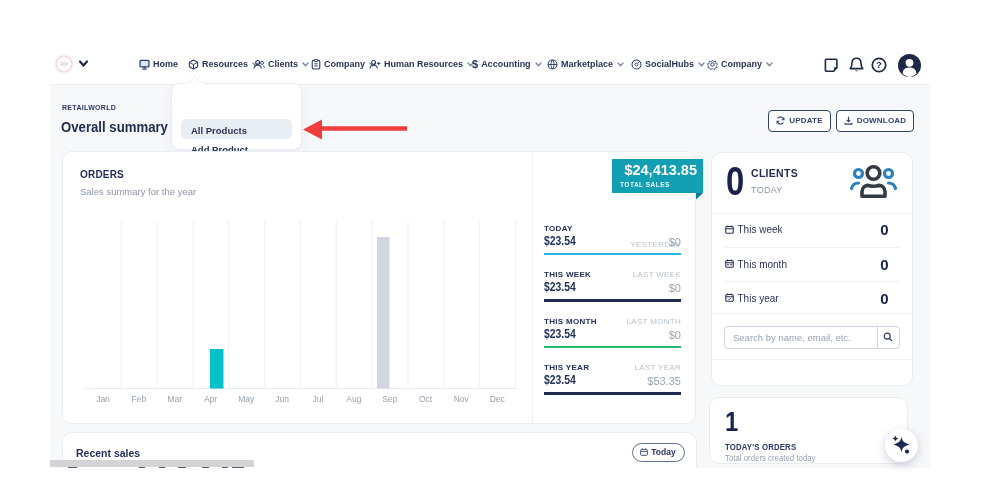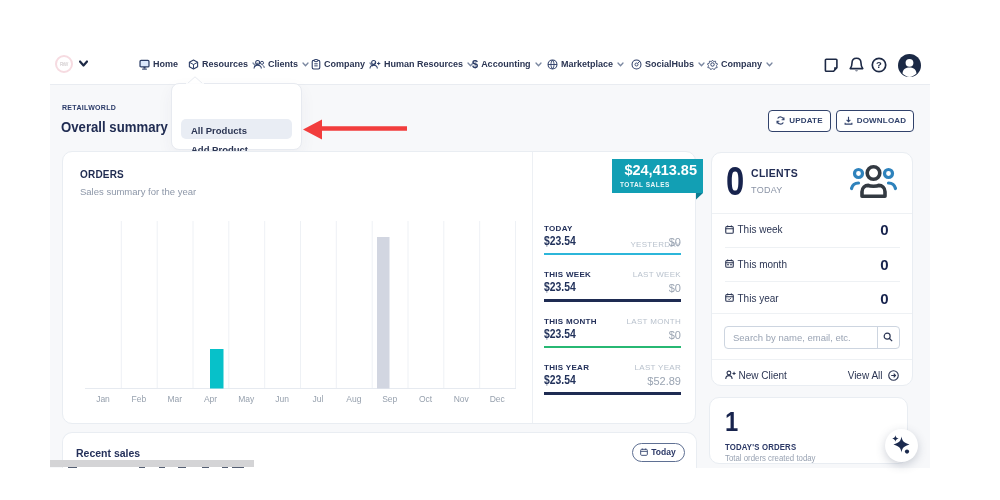--- a/index.html
+++ b/index.html
@@ -226,21 +226,21 @@
       <span style="position:absolute; left:0; top:0; font-size:8px; font-weight:bold; color:#23305a; letter-spacing:0.3px;">THIS MONTH</span>
       <span style="position:absolute; right:0; top:0; font-size:8px; color:#b9c2cd; letter-spacing:0.3px;">LAST MONTH</span>
       <span style="position:absolute; left:0; top:9px; font-size:13px; font-weight:bold; color:#22325b; transform:scaleX(0.8); transform-origin:0 0; display:inline-block;">$23.54</span>
       <span style="position:absolute; right:0; top:12px; font-size:11px; color:#9aa4b2;">$0</span>
       <div style="position:absolute; left:0; top:29px; width:137px; height:2.5px; background:#27b873;"></div>
     </div>
     <div style="position:relative; height:46.5px;">
       <span style="position:absolute; left:0; top:0; font-size:8px; font-weight:bold; color:#23305a; letter-spacing:0.3px;">THIS YEAR</span>
       <span style="position:absolute; right:0; top:0; font-size:8px; color:#b9c2cd; letter-spacing:0.3px;">LAST YEAR</span>
       <span style="position:absolute; left:0; top:9px; font-size:13px; font-weight:bold; color:#22325b; transform:scaleX(0.8); transform-origin:0 0; display:inline-block;">$23.54</span>
-      <span style="position:absolute; right:0; top:12px; font-size:11px; color:#9aa4b2;">$52.89</span>
+      <span style="position:absolute; right:0; top:12px; font-size:11px; color:#9aa4b2;">$53.35</span>
       <div style="position:absolute; left:0; top:29px; width:137px; height:2.5px; background:#1e2b52;"></div>
     </div>
   </div>
 
   <div class="abs" style="left:711px; top:152px; width:201.5px; height:233.5px; background:#fff; border:1px solid #e9edf2; border-radius:10px;"></div>
   <div class="abs" style="left:726px; top:161px; font-size:40px; font-weight:bold; color:#17234d; line-height:1; transform:scaleX(0.82); transform-origin:0 0;">0</div>
   <div class="abs" style="left:751px; top:167px; font-size:10.5px; font-weight:bold; color:#242f56; letter-spacing:0.3px;">CLIENTS</div>
   <div class="abs" style="left:751px; top:184.5px; font-size:9px; color:#8b94a6; letter-spacing:0.3px;">TODAY</div>
 
   <svg class="abs" style="left:849px; top:163px;" width="49" height="36" viewBox="0 0 49 36">
@@ -289,33 +289,20 @@
   <div class="abs" style="left:724px; top:325.5px; width:176px; height:23px; border:1px solid #cdd5e0; border-radius:4px; background:#fff;"></div>
   <div class="abs" style="left:733px; top:332px; font-size:9.5px; color:#9aa4b4;">Search by name, email, etc.</div>
   <div class="abs" style="left:876.5px; top:326px; width:1px; height:22px; background:#cdd5e0;"></div>
   <svg class="abs" style="left:883px; top:332px;" width="10" height="10" viewBox="0 0 12 12">
       <circle cx="5" cy="5" r="3.6" fill="none" stroke="#2b3553" stroke-width="1.4"></circle>
       <path d="M7.8 7.8 L11 11" stroke="#2b3553" stroke-width="1.4"></path>
     </svg>
 
   <div class="abs" style="left:712px; top:359px; width:199.5px; height:1px; background:#eef1f4;"></div>
 
-  <div class="abs" style="left:724.5px; top:369px; width:174px; height:12px;">
-    <svg style="position:absolute; left:0; top:1px;" width="11" height="10" viewBox="0 0 14 12">
-        <circle cx="5" cy="3.5" r="2.4" fill="none" stroke="#2b3553" stroke-width="1.4"></circle>
-        <path d="M1 11 C1 8 2.8 6.8 5 6.8 C7.2 6.8 9 8 9 11" fill="none" stroke="#2b3553" stroke-width="1.4"></path>
-        <path d="M11.5 2 L11.5 6 M9.5 4 L13.5 4" stroke="#2b3553" stroke-width="1.3"></path>
-      </svg>
-    <span style="position:absolute; left:14px; top:0.5px; font-size:10px; color:#2b3553;">New Client</span>
-    <span style="position:absolute; right:16px; top:0.5px; font-size:10px; color:#2b3553;">View All</span>
-    <svg style="position:absolute; right:0; top:0.5px;" width="11" height="11" viewBox="0 0 12 12">
-        <circle cx="6" cy="6" r="5.2" fill="none" stroke="#2b3553" stroke-width="1.2"></circle>
-        <path d="M3.5 6 L8 6 M6.2 4 L8.2 6 L6.2 8" fill="none" stroke="#2b3553" stroke-width="1.2"></path>
-      </svg>
-  </div>
 
   <div class="abs" style="left:709px; top:396.5px; width:199px; height:67.5px; background:#fff; border:1px solid #e9edf2; border-radius:10px;"></div>
   <div class="abs" style="left:725px; top:407.5px; font-size:28px; font-weight:bold; color:#17234d; line-height:1; transform:scaleX(0.85); transform-origin:0 0;">1</div>
   <div class="abs" style="left:725px; top:441px; font-size:9.5px; font-weight:bold; color:#2b3866; letter-spacing:0.2px; transform:scaleX(0.82); transform-origin:0 0;">TODAY'S ORDERS</div>
   <div class="abs" style="left:725px; top:453px; font-size:9px; color:#98a2b2; transform:scaleX(0.87); transform-origin:0 0;">Total orders created today</div>
   <div class="abs" style="left:885px; top:429px; width:33px; height:33px; background:#fff; border-radius:50%; box-shadow:0 3px 10px rgba(60,70,100,0.25);"></div>
   <svg class="abs" style="left:891px; top:434px;" width="21" height="23" viewBox="0 0 21 23">
     <path d="M10.5 2.5 C11.2 7 12.5 8.5 18.5 10.5 C12.5 12.5 11.2 14 10.5 18.5 C9.8 14 8.5 12.5 2.5 10.5 C8.5 8.5 9.8 7 10.5 2.5 Z" fill="#1b2a4e"></path>
     <path d="M4.4 1.2 C4.8 3.2 5.3 3.8 7.6 4.5 C5.3 5.2 4.8 5.8 4.4 7.8 C4 5.8 3.5 5.2 1.2 4.5 C3.5 3.8 4 3.2 4.4 1.2 Z" fill="#1b2a4e"></path>
     <circle cx="16" cy="17.6" r="2.1" fill="#1b2a4e"></circle>

